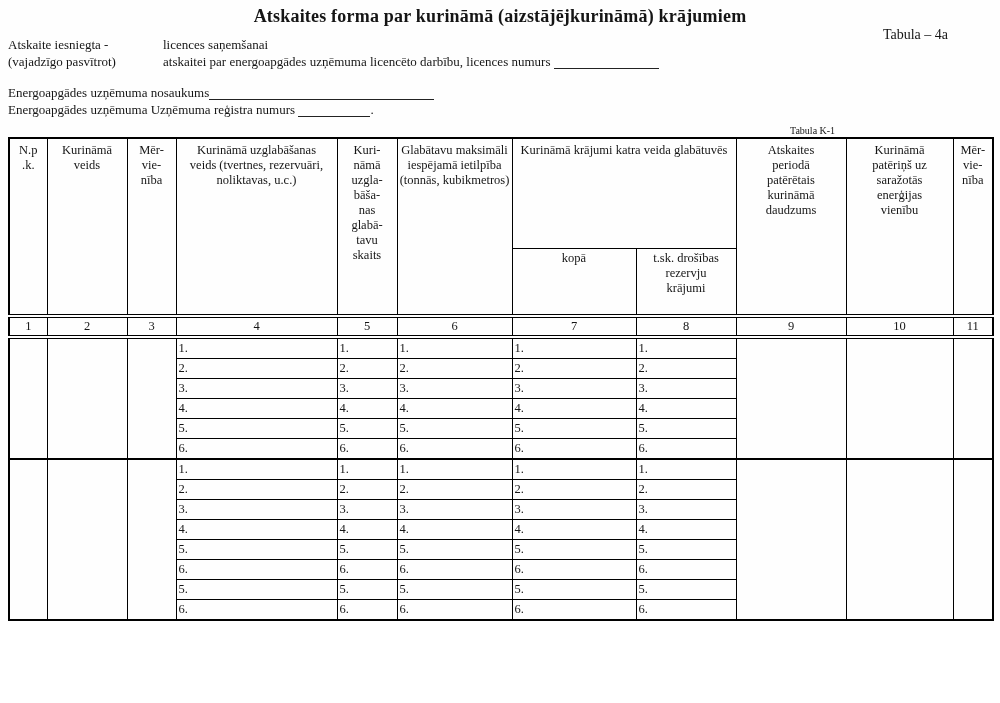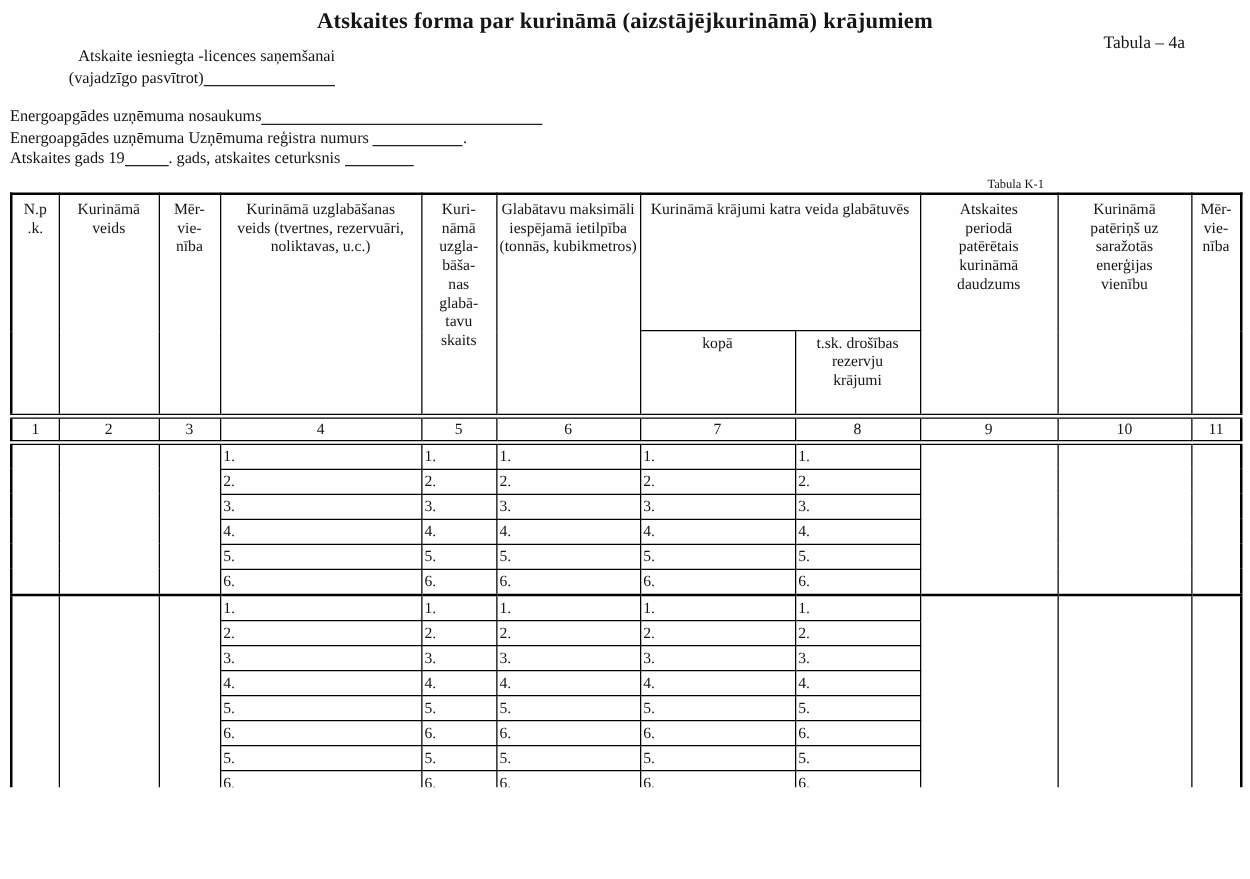--- a/index.html
+++ b/index.html
@@ -27,21 +27,21 @@
   .form-code {
     position: absolute;
     top: 27px; right: 52px;
     font-size: 14px;
   }
   .intro {
     display: flex;
     margin-top: 9px;
     line-height: 17px;
   }
-  .intro-left { width: 155px; flex: 0 0 155px; text-align: right; }
+  .intro-left { width: 155px; flex: 0 0 155px; }
   .intro-right { flex: 1; }
   .fields {
     margin-top: 15px;
     line-height: 16.5px;
   }
   .tabula {
     margin: 7px 0 1px 782px;
     font-size: 10px;
   }
   
@@ -107,28 +107,27 @@
   <h1 class="title">Atskaites forma par kurināmā (aizstājējkurināmā) krājumiem</h1>
   <div class="form-code">Tabula – 4a</div>
 
   <div class="intro">
     <div class="intro-left">
       <div>Atskaite iesniegta -</div>
       <div>(vajadzīgo pasvītrot)</div>
     </div>
     <div class="intro-right">
       <div>licences saņemšanai</div>
-      <div> <span class="bl w105"></span></div>
+      <div><span>atskaitei par energoapgādes uzņēmuma licencēto darbību, licences numurs</span> <span class="bl w105"></span></div>
     </div>
   </div>
 
   <div class="fields">
     <div><span>Energoapgādes uzņēmuma nosaukums</span><span class="bl w225"></span></div>
     <div><span>Energoapgādes uzņēmuma Uzņēmuma reģistra numurs</span> <span class="bl w72"></span><span>.</span></div>
-    <div><span>Atskaites gads 19</span><span class="bl w35"></span><span>. gads, atskaites ceturksnis</span> <span class="bl w55"></span></div>
   </div>
 
   <div class="tabula">Tabula K-1</div>
 
   <table class="k1">
     <colgroup>
       <col style="width:38px">
         <col style="width:80px">
         <col style="width:49px">
       <col style="width:161px">

